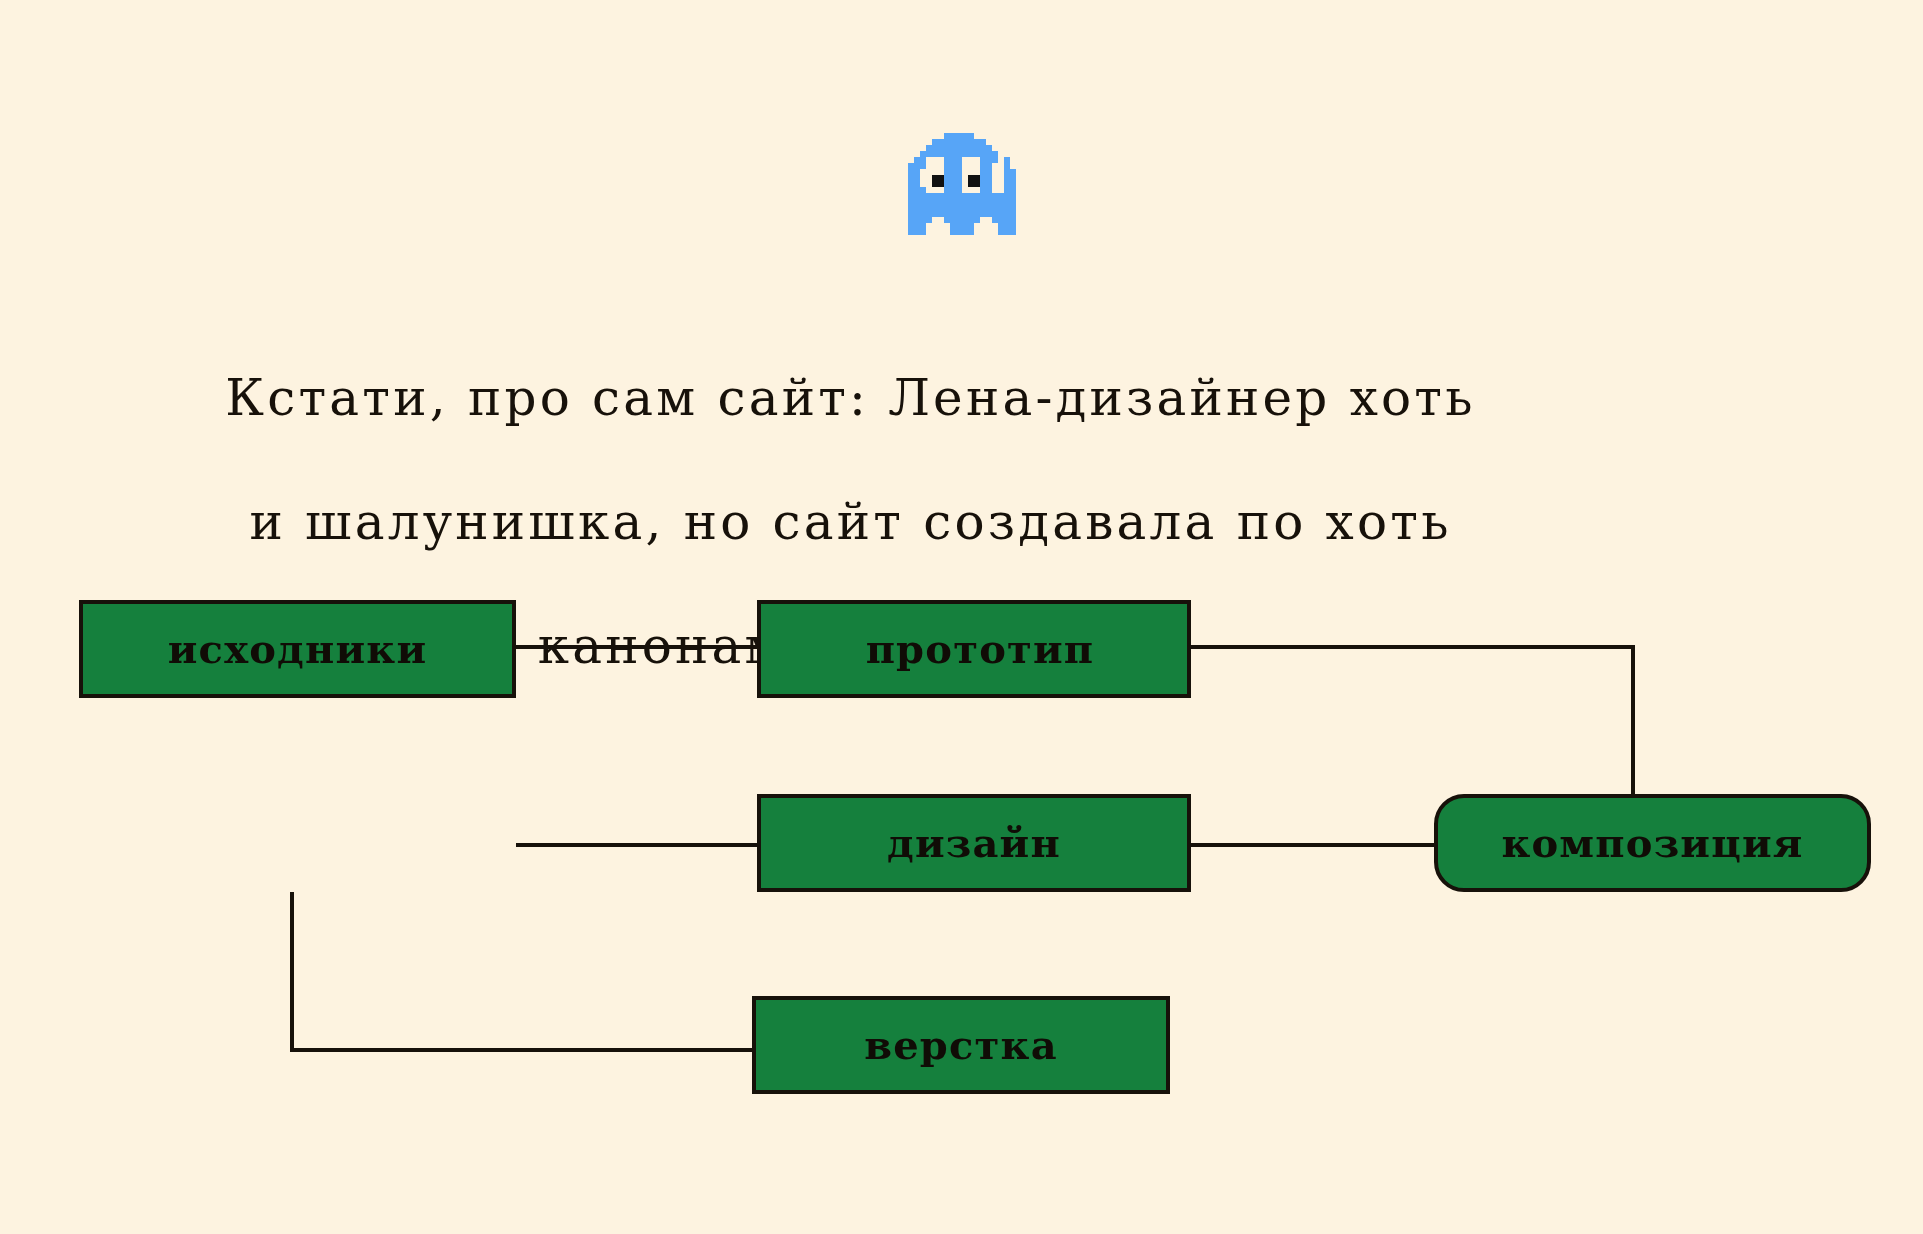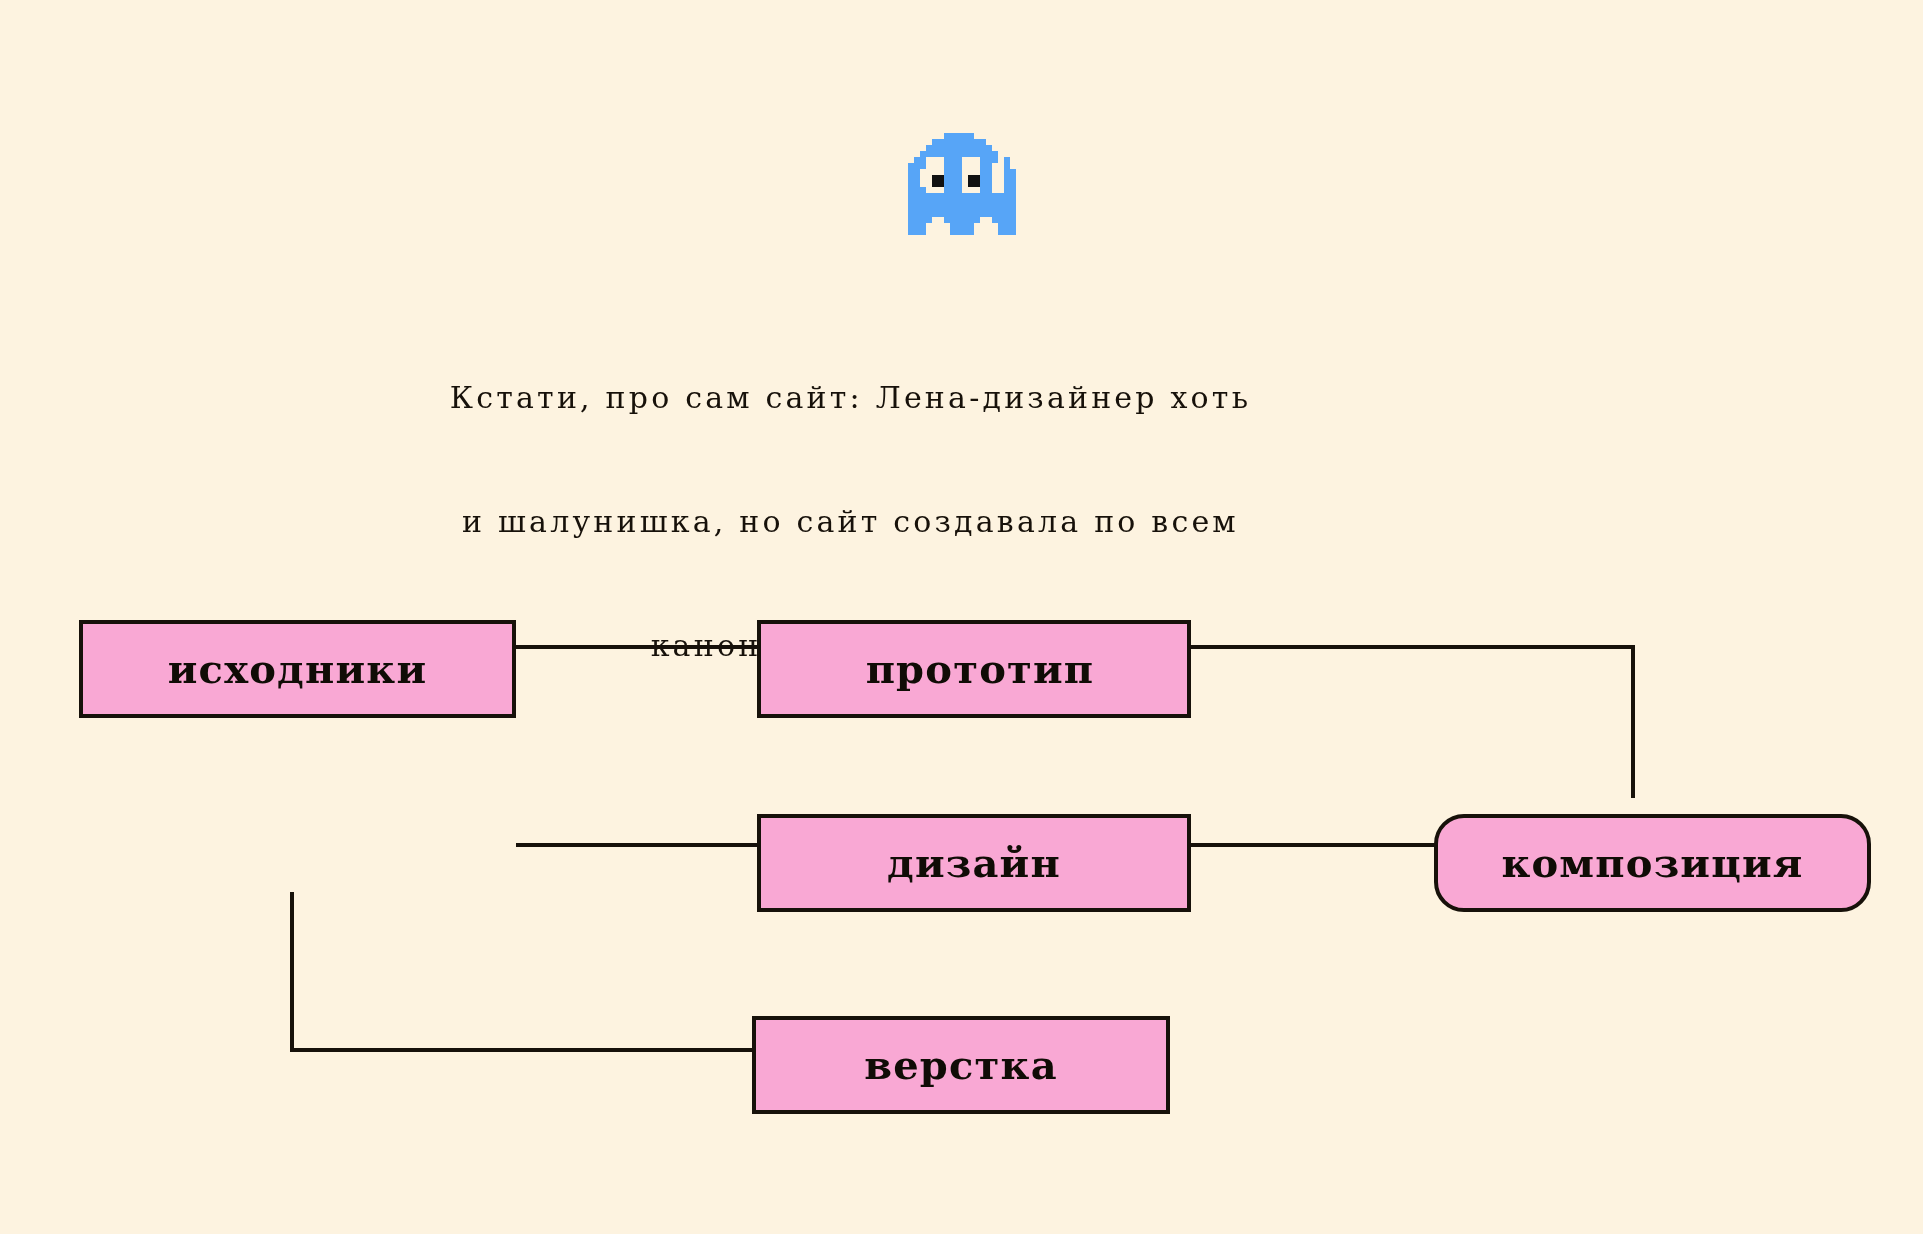--- a/index.html
+++ b/index.html
@@ -43,48 +43,47 @@
   }
 
   
   #intro {
     position: absolute;
     left: 0;
     top: 305px;
     width: 1701px;
     text-align: center;
     font-family: "DejaVu Serif", serif;
-    font-size: 30px;
+    font-size: 50px;
     line-height: 62px;
     letter-spacing: 3.2px;
     color: #17110a;
     white-space: pre-line;
   }
   #intro .line {
     display: block;
   }
 
   
   #diagram {
     position: absolute;
     left: 0;
     top: 0;
     width: 1923px;
     height: 1234px;
   }
   .node {
     position: absolute;
     border: 4px solid #17110a;
-    background: #f9a8d4;
+    background: #15803d;
     box-sizing: border-box;
     display: flex;
     align-items: center;
     justify-content: center;
     z-index: 3;
-    margin-top: 20px;
   }
   .node-label {
     font-family: "DejaVu Serif", serif;
     font-weight: bold;
     font-size: 40px;
     letter-spacing: 1.2px;
     color: #100c06;
     white-space: nowrap;
     line-height: 1;
   }
@@ -194,21 +193,21 @@
 
       <g fill="#111111">
         <rect x="5" y="7" width="2" height="2"></rect>
         <rect x="11" y="7" width="2" height="2"></rect>
       </g>
     </svg>
   </div>
 
   <div id="intro">
     <span class="line">Кстати, про сам сайт: Лена-дизайнер хоть</span>
-    <span class="line">и шалунишка, но сайт создавала по всем</span>
+    <span class="line">и шалунишка, но сайт создавала по хоть</span>
     <span class="line">канонам веб-дизайна</span>
   </div>
 
   <div id="diagram">
 
     <div class="edge edge-h" id="edge-ish-proto"></div>
     <div class="edge edge-h" id="edge-proto-right"></div>
     <div class="edge edge-v" id="edge-proto-down"></div>
     <div class="edge edge-h" id="edge-adapt-diz"></div>
     <div class="edge edge-h" id="edge-diz-komp"></div>

